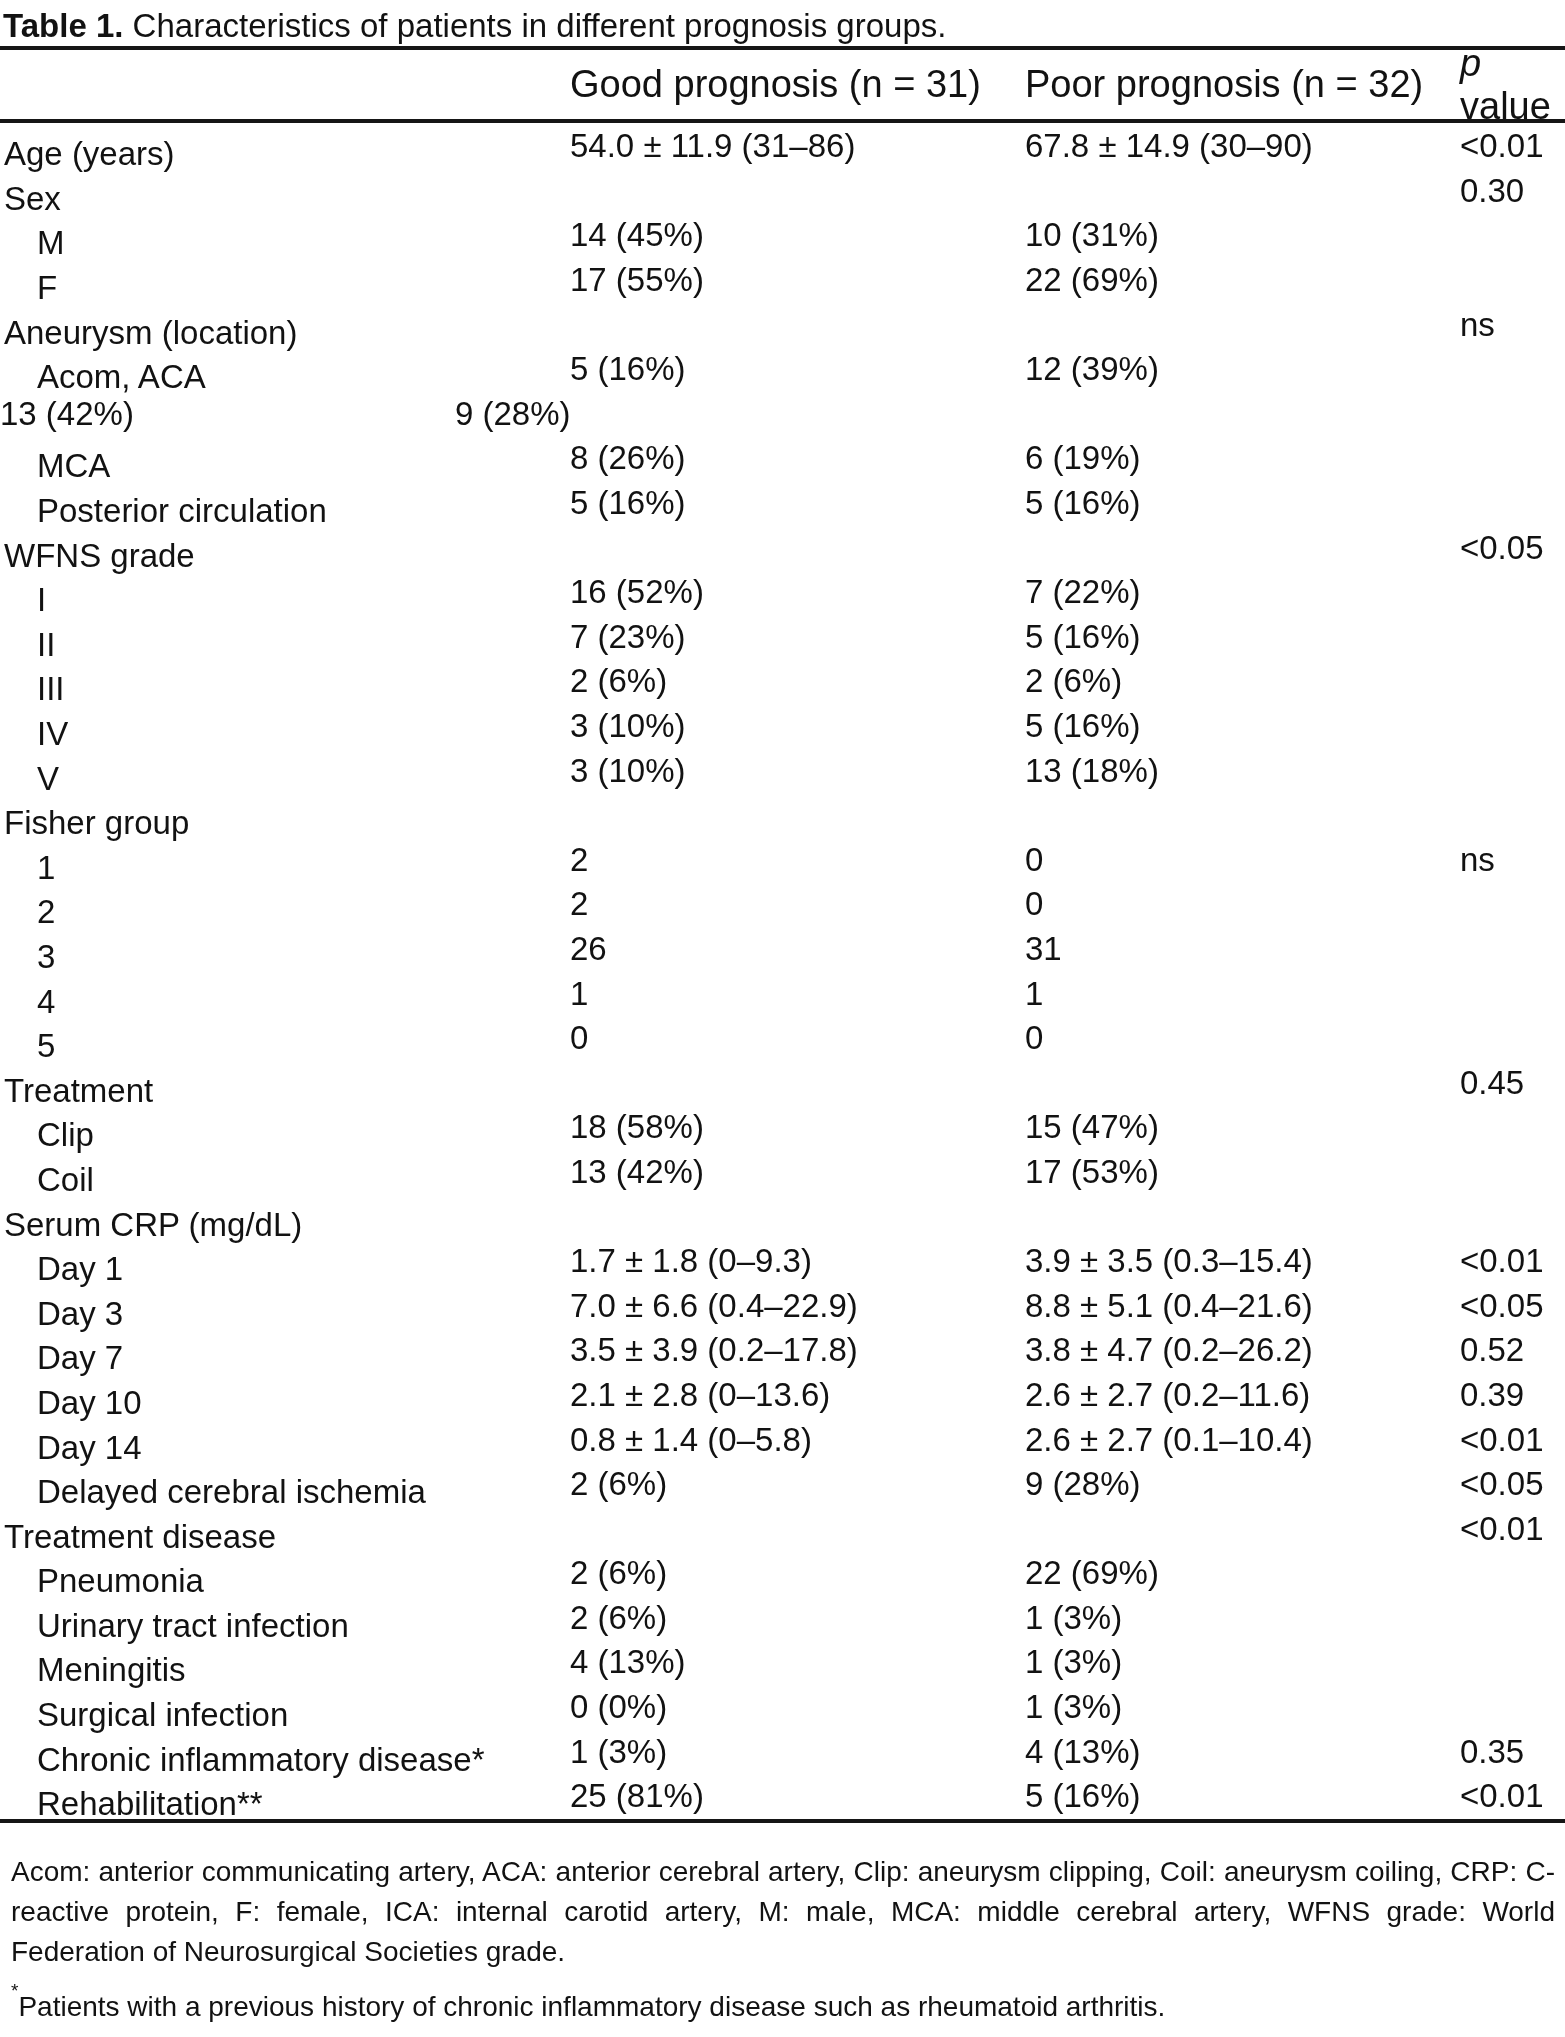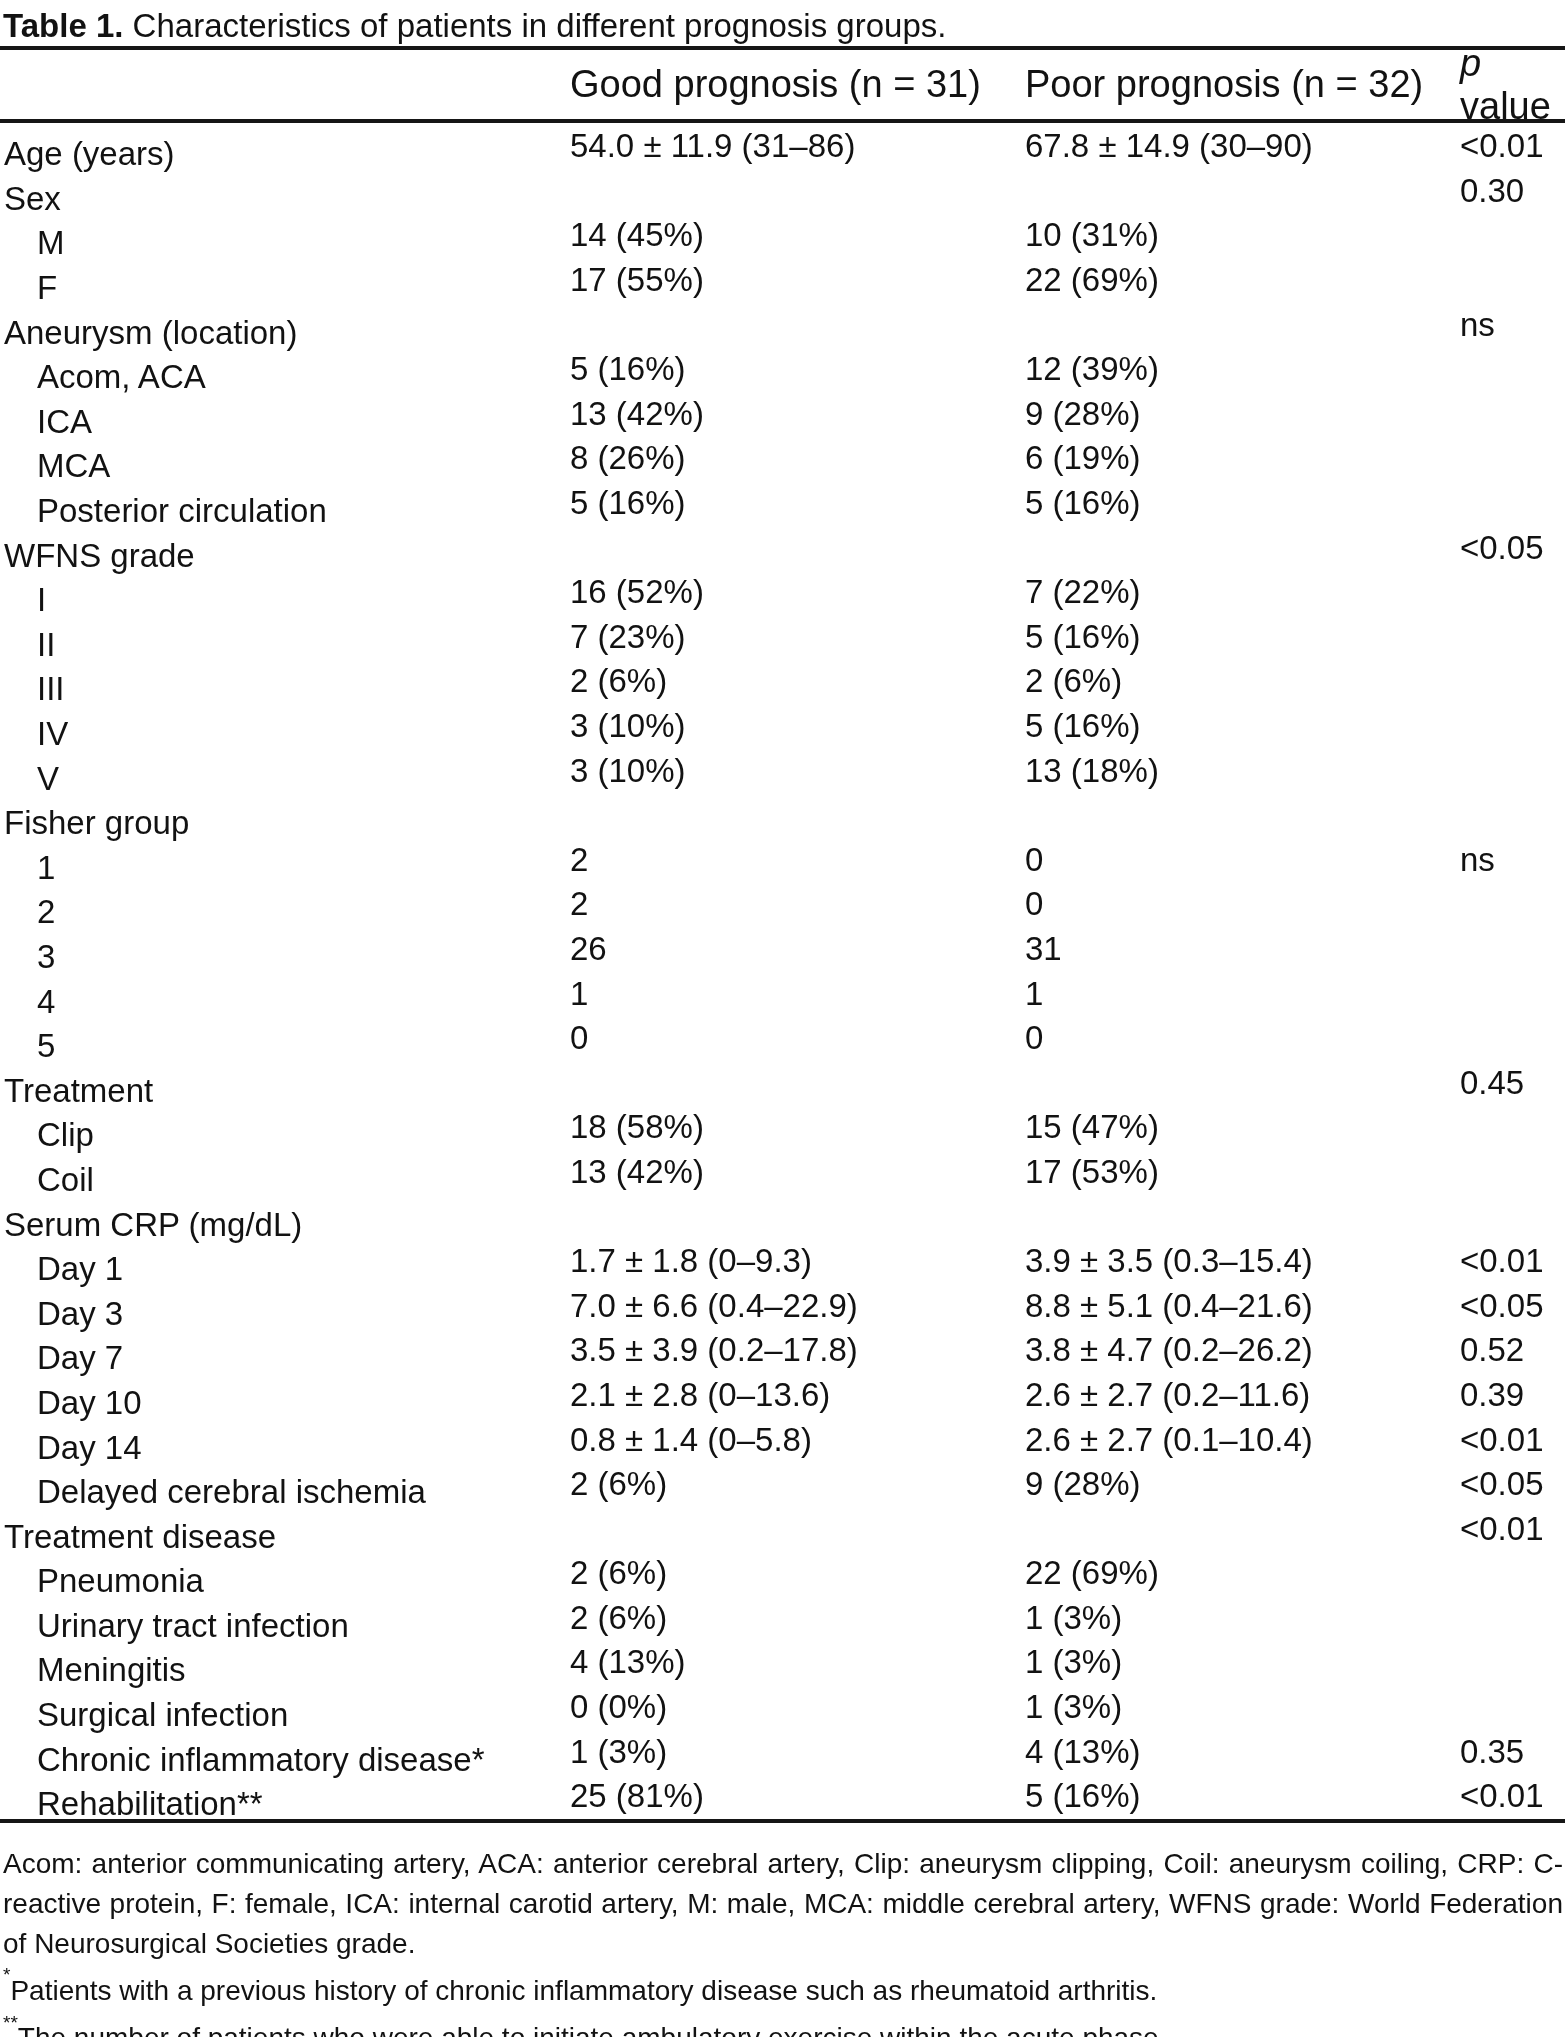--- a/index.html
+++ b/index.html
@@ -55,21 +55,21 @@
   .c3 { width: 435px; }
   .c4 { flex: 1; }
   .row.indent .c1 { padding-left: 37px; }
   .c4 i { font-style: italic; }
   .footnotes {
     position: absolute;
     top: 1844px; left: 3px; right: 2px;
     font-size: 28px;
     line-height: 40px;
   }
-  .footnotes p { margin: 0; }
+  .footnotes p { margin: 8px; }
   .footnotes .abbr { text-align: justify; }
   .footnotes sup {
     font-size: 0.68em;
     position: relative;
     top: -0.45em;
   }
 </style>
 </head>
 <body>
 
@@ -127,21 +127,20 @@
     </div>
 
     <div class="row indent">
       <div class="c1">Acom, ACA</div>
       <div class="c2">5 (16%)</div>
       <div class="c3">12 (39%)</div>
       <div class="c4"></div>
     </div>
 
     <div class="row indent">
-      <div class="c1">ICA</div>
       <div class="c2">13 (42%)</div>
       <div class="c3">9 (28%)</div>
       <div class="c4"></div>
     </div>
 
     <div class="row indent">
       <div class="c1">MCA</div>
       <div class="c2">8 (26%)</div>
       <div class="c3">6 (19%)</div>
       <div class="c4"></div>

